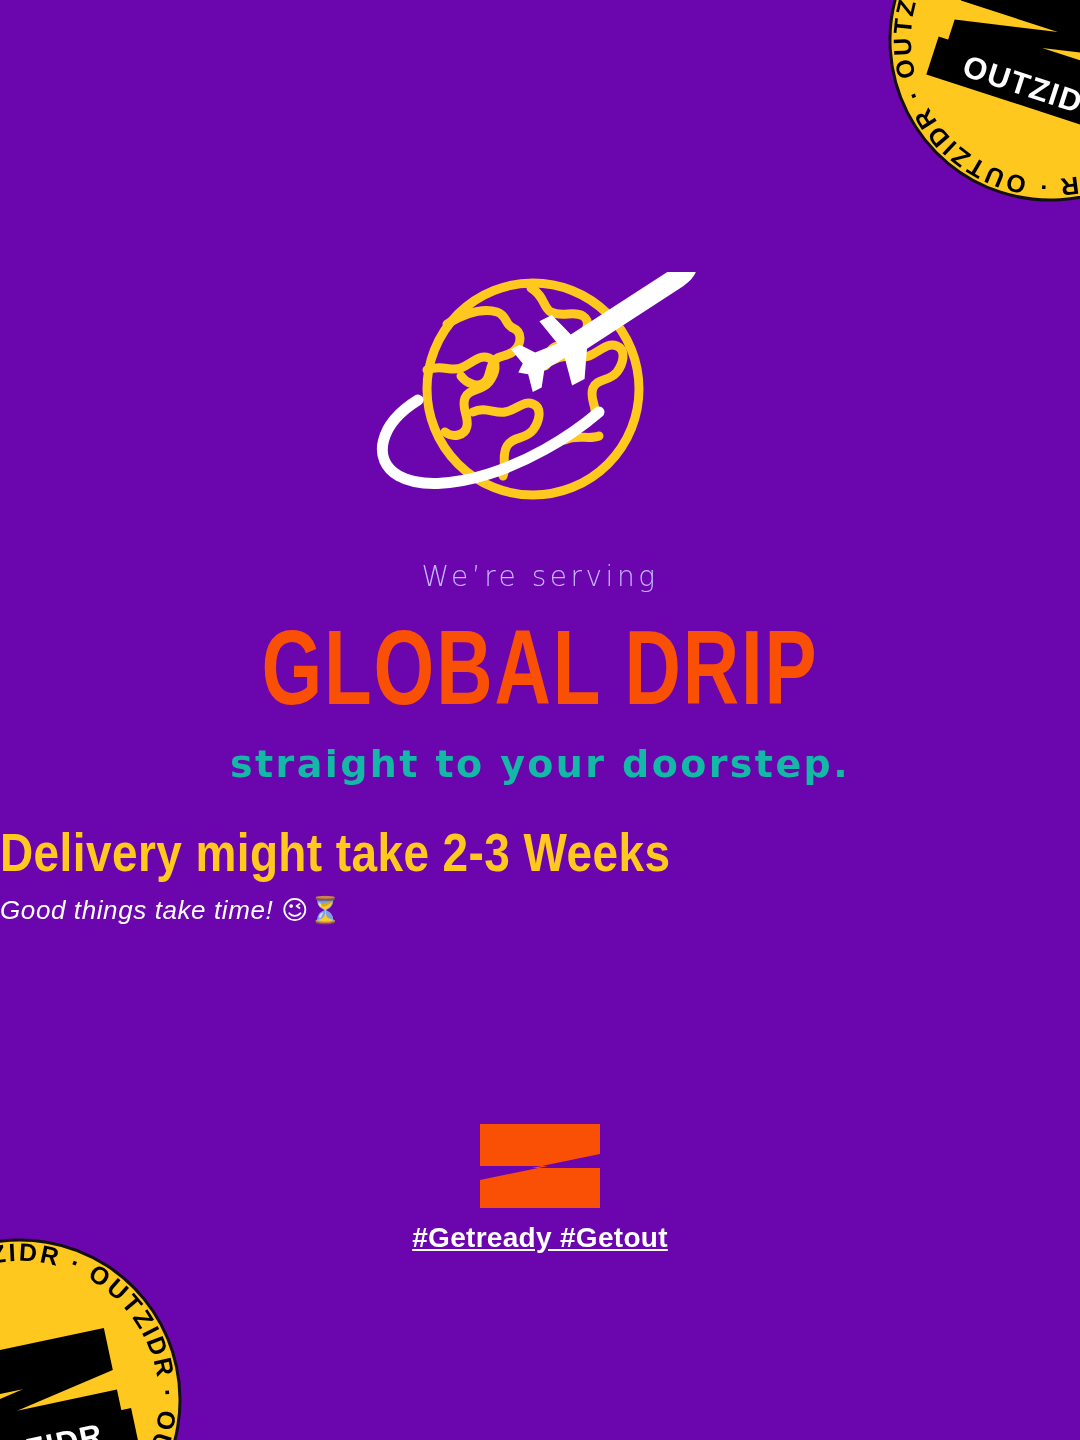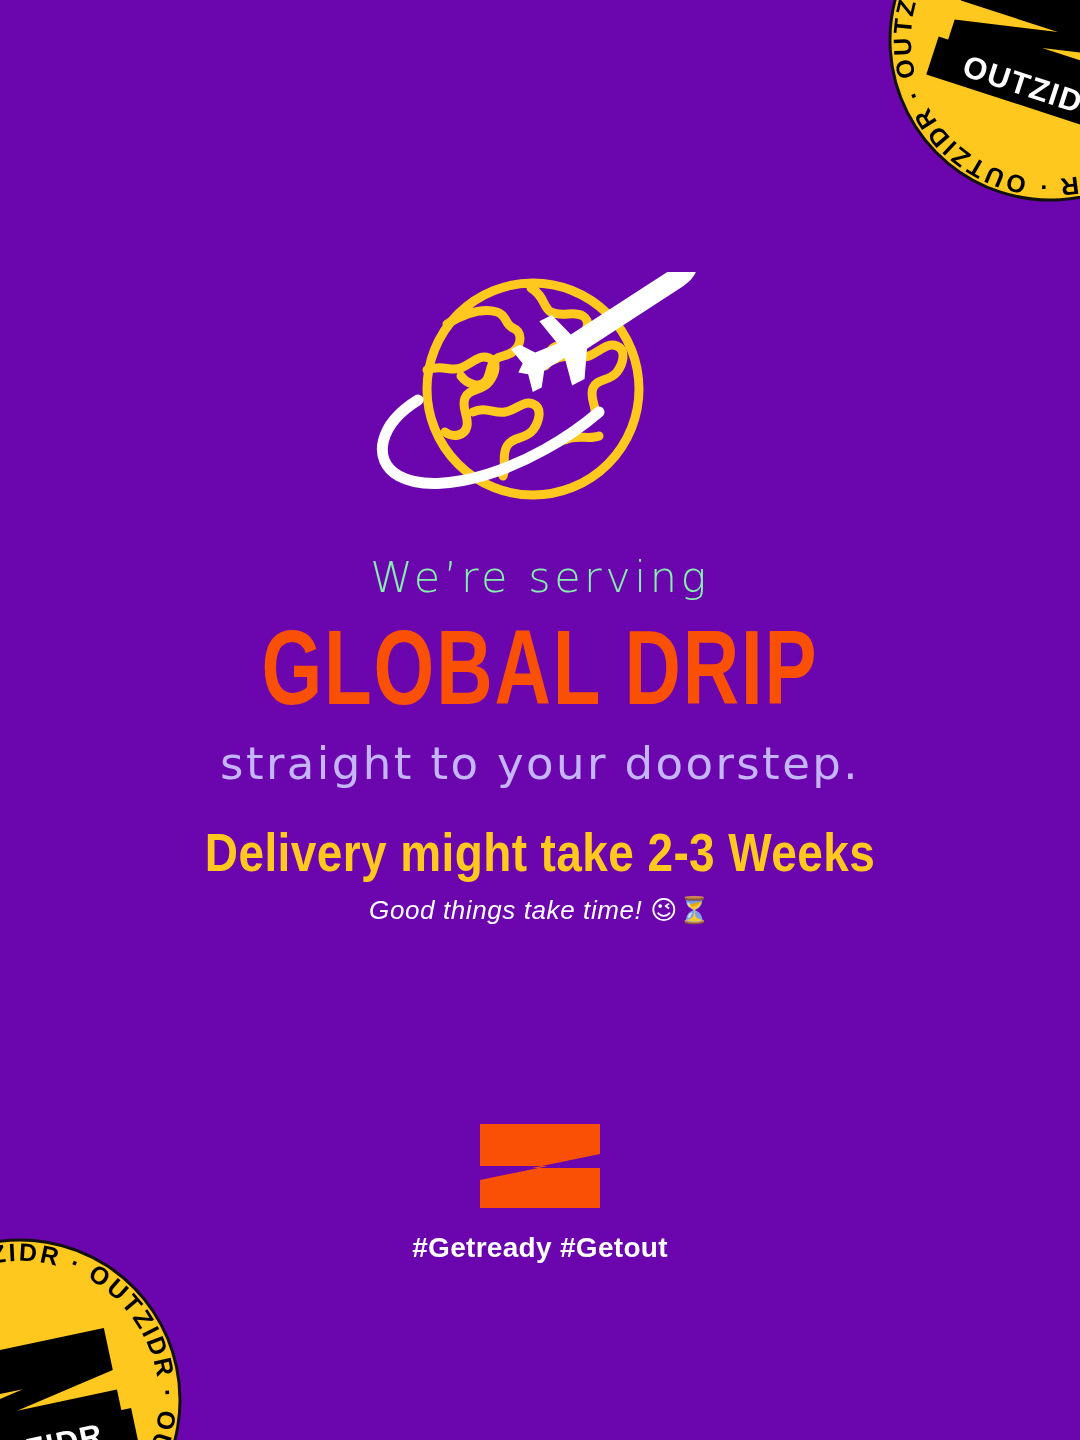--- a/index.html
+++ b/index.html
@@ -40,53 +40,53 @@
   }
 
   
   #headline-block {
     position:absolute;
     left:0; right:0;
     top:546px;
     text-align:center;
   }
   .line-serving {
-    color:#86efac;
-    font-size:43px;
+    color:#c4b5fd;
+    font-size:28px;
     font-weight:300;
     letter-spacing:3.5px;
     line-height:62px;
     font-family:"DejaVu Sans", sans-serif;
   }
   .line-global-drip {
     color:#FA5005;
     font-size:84px;
     font-weight:bold;
     letter-spacing:2px;
     line-height:104px;
     font-family:"Liberation Sans Narrow","Liberation Sans", sans-serif;
     transform:scaleX(0.93) scaleY(1.25);
     transform-origin:center center;
     margin:8px 0 14px;
   }
   .line-doorstep {
-    color:#c4b5fd;
-    font-size:45px;
-    font-weight:400;
+    color:#14b8a6;
+    font-size:38px;
+    font-weight:700;
     letter-spacing:2.4px;
     line-height:60px;
     font-family:"DejaVu Sans", sans-serif;
   }
 
   
   #delivery-block {
     position:absolute;
     left:0; right:0;
     top:818px;
-    text-align:center;
+    text-align:left;
   }
   .delivery-main {
     color:#FFC81E;
     font-size:46px;
     font-weight:bold;
     letter-spacing:0.4px;
     line-height:60px;
     font-family:"Liberation Sans", sans-serif;
     transform:scaleY(1.15);
     transform-origin:center top;
@@ -109,22 +109,23 @@
     left:0; right:0;
     top:1122px;
     text-align:center;
   }
   #footer-zlogo { display:block; margin:0 auto; }
   .footer-hashtags {
     color:#FFFFFF;
     font-size:28px;
     font-weight:bold;
     letter-spacing:0.3px;
-    margin-top:22px;
-    font-family:"Liberation Sans", sans-serif;
+    margin-top:12px;
+    font-family:"Liberation Sans", sans-serif;
+    text-decoration:underline;
   }
 </style>
 </head>
 <body>
 
 <div id="poster">
 
   <div class="badge" id="badge-top-right">
     <svg viewBox="0 0 330 330" width="330" height="330">
       <defs>

